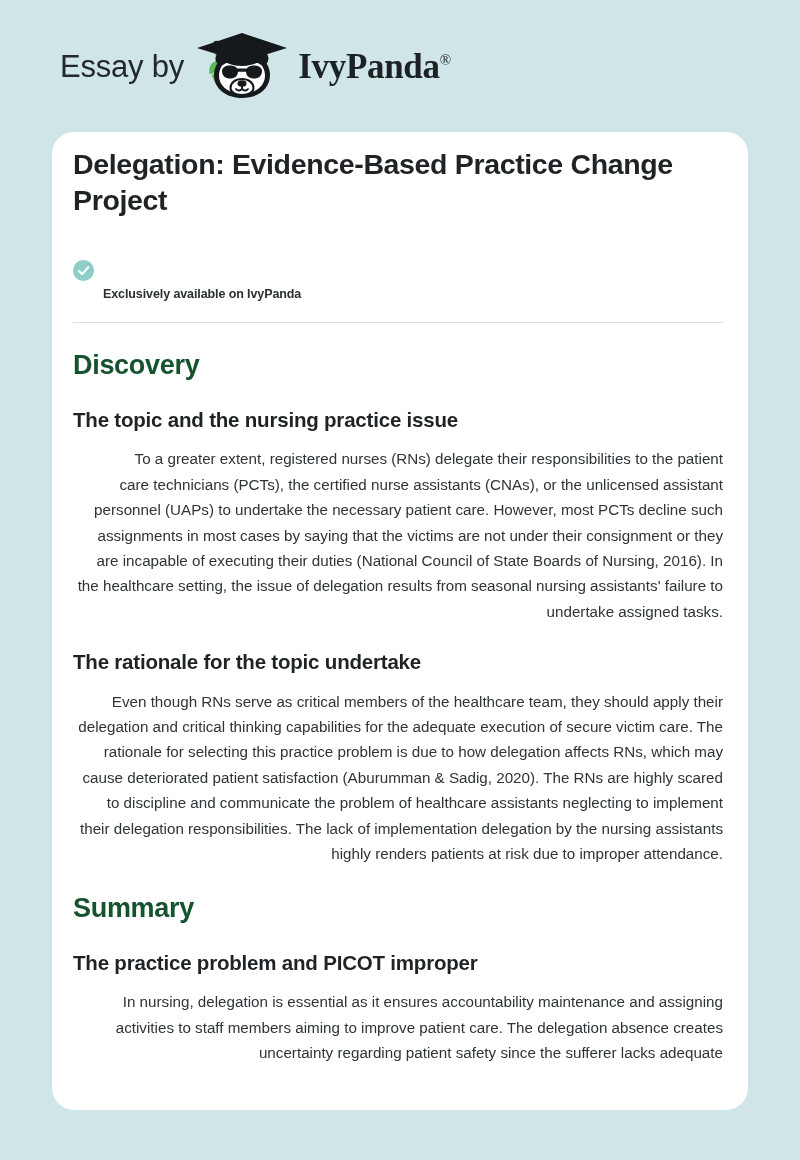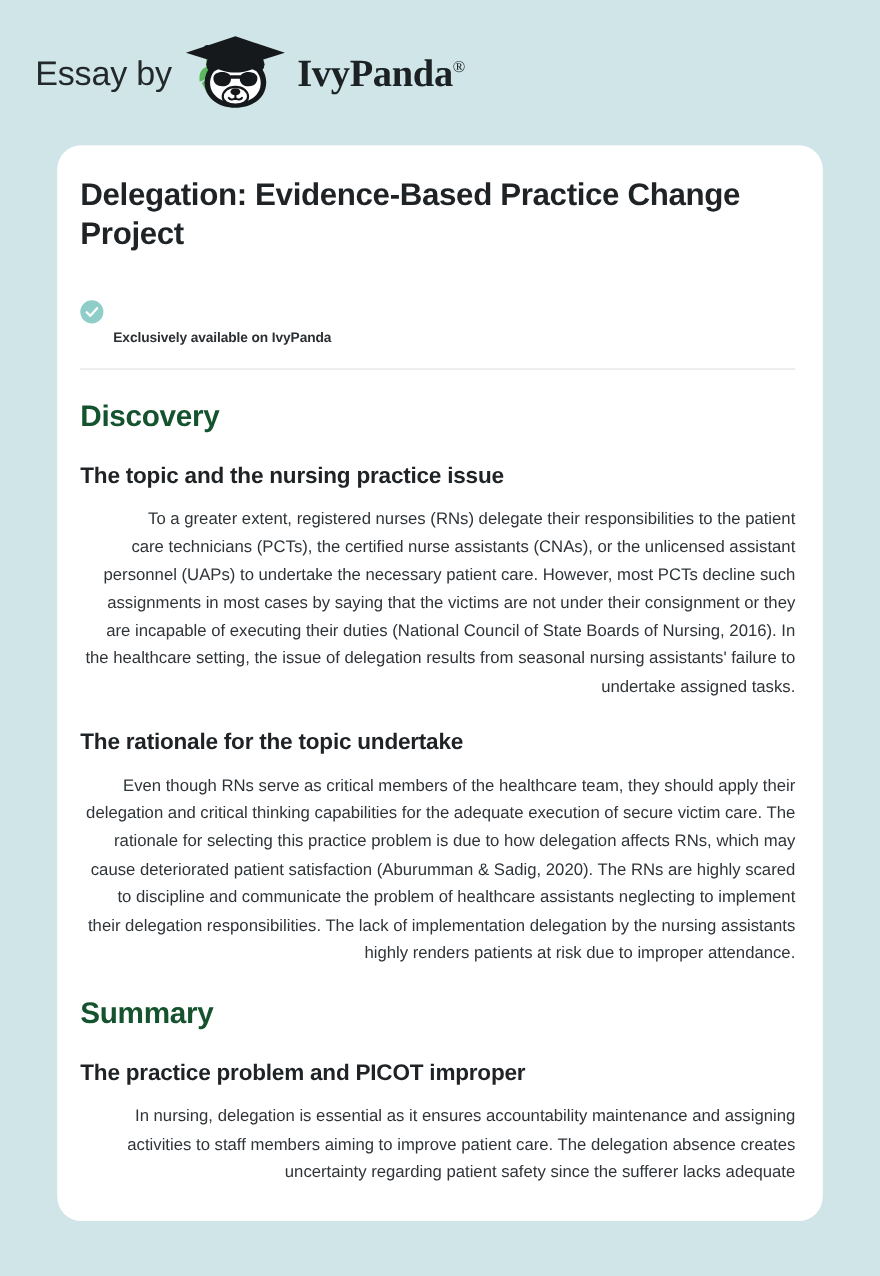--- a/index.html
+++ b/index.html
@@ -14,21 +14,21 @@
     font-family: "Liberation Sans", sans-serif;
     -webkit-font-smoothing: antialiased;
     overflow: hidden;
   }
 
   
   .masthead {
     display: flex;
     align-items: center;
     height: 132px;
-    padding-left: 32px;
+    padding-left: 60px;
     gap: 10px;
   }
 
   .masthead-text {
     font-size: 31px;
     font-weight: 400;
     color: #23282b;
     letter-spacing: -0.2px;
     line-height: 1;
   }
@@ -70,21 +70,21 @@
     left: 52px;
     top: 132px;
     width: 696px;
     height: 978px;
     background: #ffffff;
     border-radius: 22px;
     overflow: hidden;
   }
 
   .card-inner {
-    padding: 27px 25px 0 21px;
+    padding: 14px 25px 0 21px;
   }
 
   .doc-title {
     font-size: 28.5px;
     font-weight: 700;
     color: #1f2326;
     line-height: 1.27;
     letter-spacing: -0.35px;
     max-width: 620px;
   }

